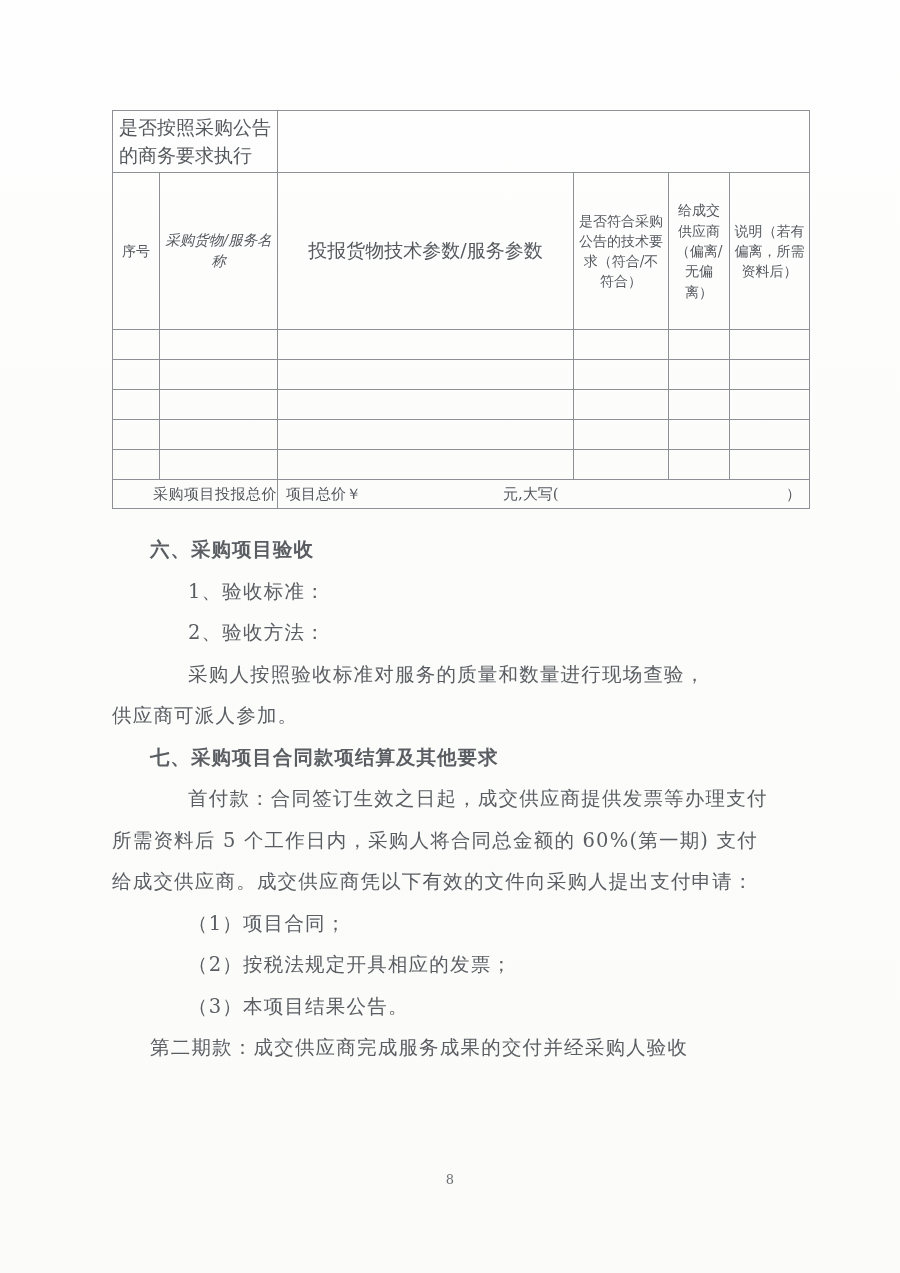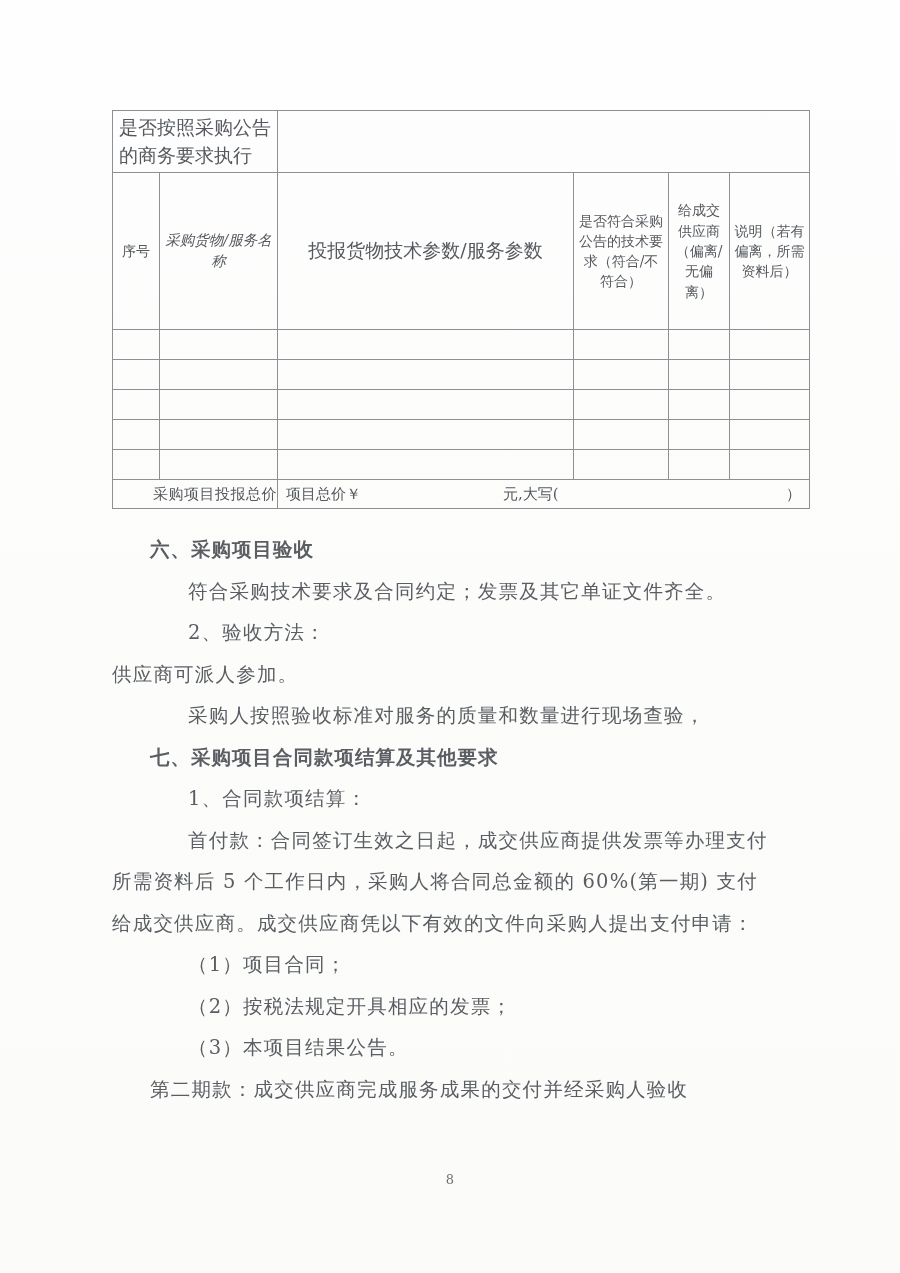--- a/index.html
+++ b/index.html
@@ -250,27 +250,26 @@
           <span class="tv-left">项目总价￥</span>
           <span class="tv-mid">元,大写(</span>
           <span class="tv-right">）</span>
         </td>
       </tr>
     </tbody>
       </table>
 
     <div class="body-text">
       <div class="line heading indent-1 blk">六、采购项目验收</div>
-      <div class="line indent-1 blk" style="padding-left:76px;">符合采购技术要求及合同约定；发票及其它单证文件齐全。</div>
+      <div class="line indent-1 blk" style="padding-left:76px;">1、验收标准：</div>
       <div class="line indent-1 blk" style="padding-left:76px;">2、验收方法：</div>
+      <div class="line indent-1 blk" style="padding-left:76px;">采购人按照验收标准对服务的质量和数量进行现场查验，</div>
       <div class="line indent-0 blk">供应商可派人参加。</div>
-      <div class="line indent-1 blk" style="padding-left:76px;">采购人按照验收标准对服务的质量和数量进行现场查验，</div>
 
       <div class="line heading indent-1 blk">七、采购项目合同款项结算及其他要求</div>
-      <div class="line indent-1 blk" style="padding-left:76px;">1、合同款项结算：</div>
       <div class="line indent-1 blk" style="padding-left:76px;">首付款：合同签订生效之日起，成交供应商提供发票等办理支付</div>
       <div class="line indent-0 blk">所需资料后 5 个工作日内，采购人将合同总金额的 60%(第一期) 支付</div>
       <div class="line indent-0 blk">给成交供应商。成交供应商凭以下有效的文件向采购人提出支付申请：</div>
       <div class="line indent-1 blk" style="padding-left:76px;">（1）项目合同；</div>
       <div class="line indent-1 blk" style="padding-left:76px;">（2）按税法规定开具相应的发票；</div>
       <div class="line indent-1 blk" style="padding-left:76px;">（3）本项目结果公告。</div>
       <div class="line indent-1 blk" style="padding-left:38px;">第二期款：成交供应商完成服务成果的交付并经采购人验收</div>
     </div>
 
     <div class="pagenum">8</div>

